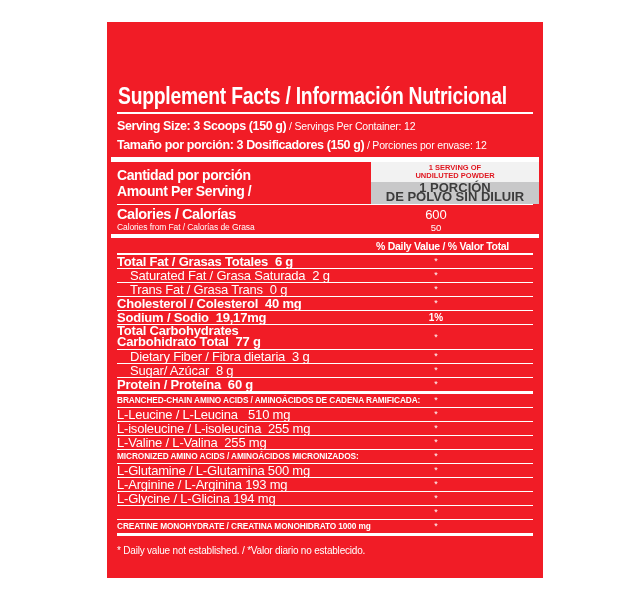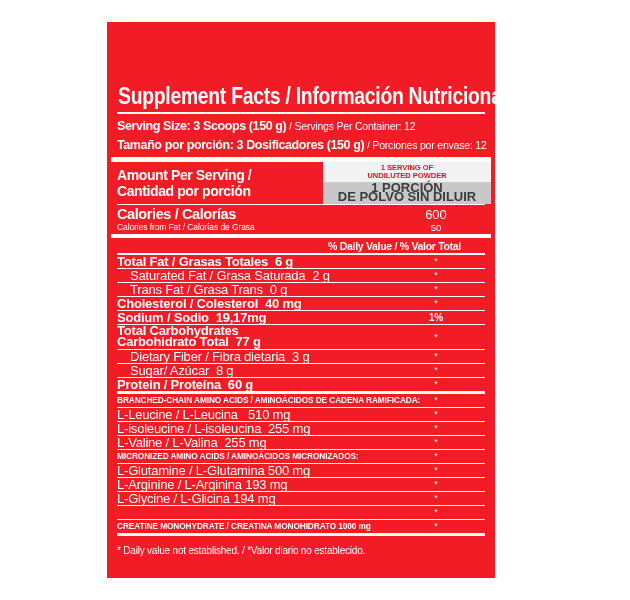--- a/index.html
+++ b/index.html
@@ -3,21 +3,21 @@
 <meta charset="utf-8">
 <style>
   html,body{margin:0;padding:0;}
   body{
     width:630px;height:600px;position:relative;overflow:hidden;
     background:#ffffff;
     font-family:"Liberation Sans", sans-serif;
     -webkit-font-smoothing:antialiased;
   }
   .panel{
-    position:absolute;left:107px;top:22px;width:388px;height:556px;
+    position:absolute;left:107px;top:22px;width:436px;height:556px;
     background:var(--red,#f11c26);
     box-sizing:border-box;
     padding:0 10px;
     color:#fff;
   }
   .title{
     margin:62px 0 0 1px;
     font-size:23px;font-weight:bold;letter-spacing:-0.3px;white-space:nowrap;
     transform:scaleX(0.84);transform-origin:0 50%;
     line-height:25px;
@@ -77,22 +77,22 @@
     <span class="b">Serving Size: 3 Scoops (150 g)</span><span class="r"> / Servings Per Container: 12</span>
   </div>
   <div class="serving-line">
     <span class="b">Tamaño por porción: 3 Dosificadores (150 g)</span><span class="r"> / Porciones por envase: 12</span>
   </div>
 
   <div class="bar5"></div>
 
   <div class="amount-row">
     <div class="amount-left">
+      <div>Cantidad por porción</div>
       <div>Amount Per Serving /</div>
-      <div>Cantidad por porción</div>
     </div>
     <div class="serve-box">
       <div class="serve-en">
         <div>1 SERVING OF</div>
         <div>UNDILUTED POWDER</div>
       </div>
       <div class="serve-es">
         <div>1 PORCIÓN</div>
         <div>DE POLVO SIN DILUIR</div>
       </div>

